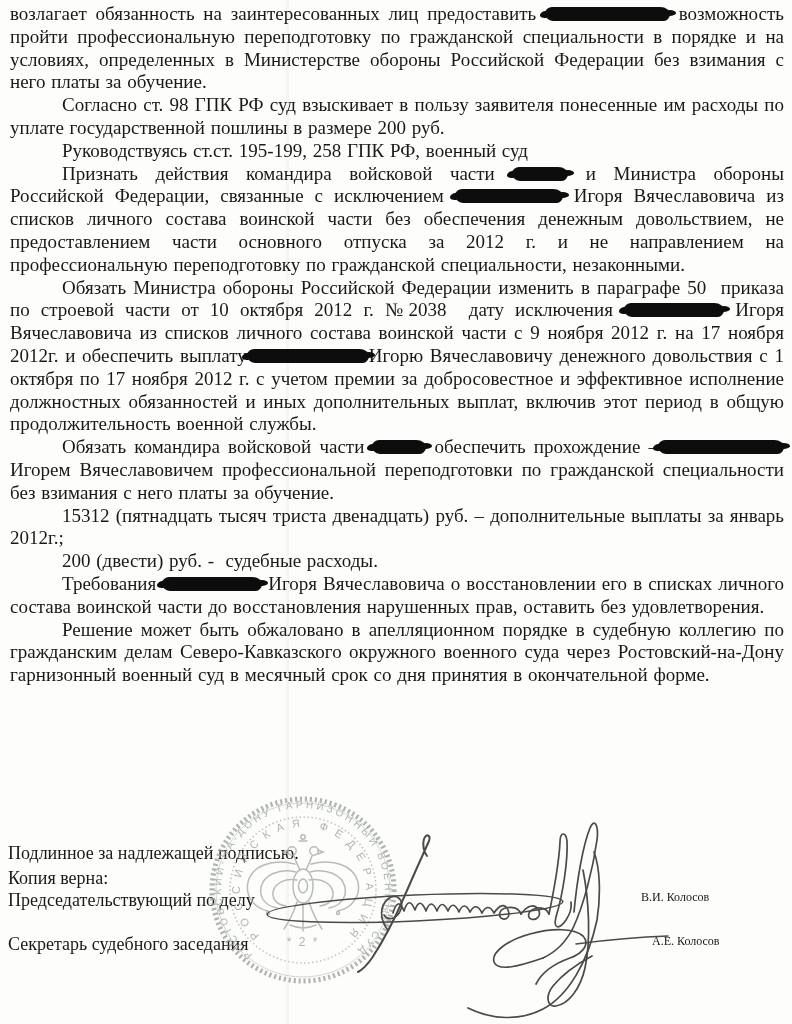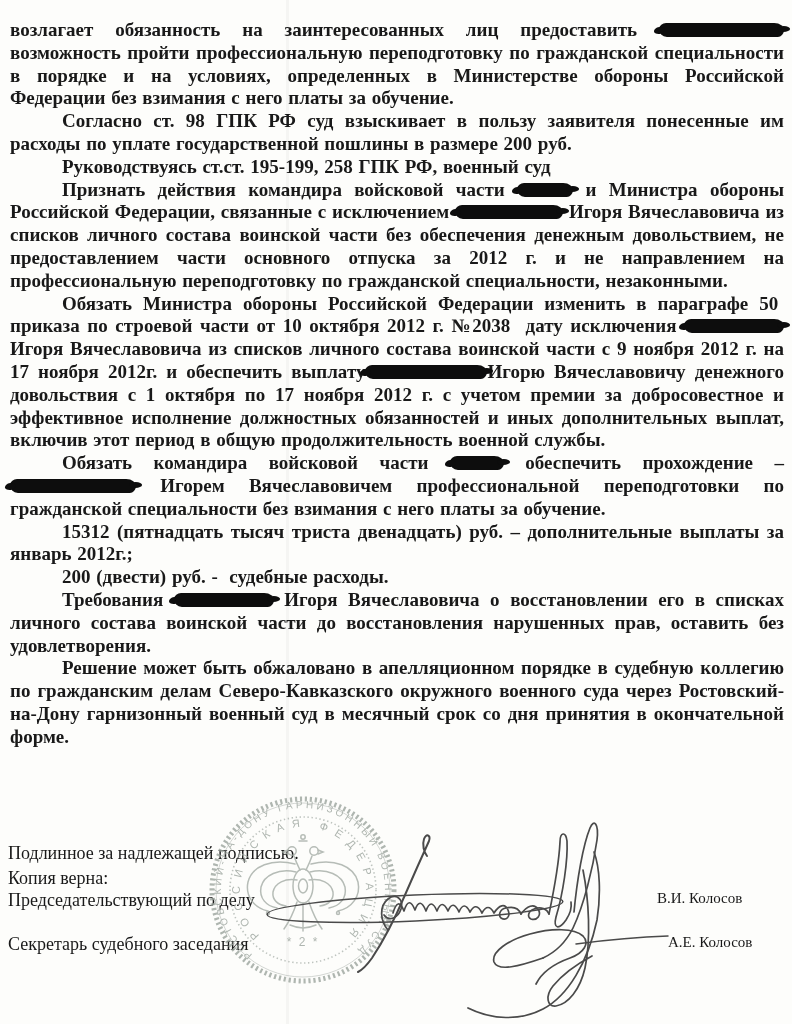--- a/index.html
+++ b/index.html
@@ -6,41 +6,41 @@
   .page {
     position:relative; width:792px; height:1024px; margin:0 auto;
     background:#fdfdfb; overflow:hidden;
     font-family:"Liberation Serif", serif; color:#191919;
   }
   .crease {
     position:absolute; left:286px; top:0; width:3px; height:100%;
     background:rgba(40,40,40,0.04); pointer-events:none;
   }
   .textblock {
-    position:absolute; left:10px; top:19px; width:774px;
-    font-size:19px; line-height:22.8px;font-weight:bold;
+    position:absolute; left:10px; top:3px; width:774px;
+    font-size:19px; line-height:22.8px;
   }
   .para { margin:0; text-align:justify; text-indent:52px; word-spacing:1px; }
   .para.cont { text-indent:0; }
   .para.heading { text-align:center; text-indent:0; word-spacing:4px; }
   .redact {
     display:inline-block; height:14px; background:#0d0d0d;
     border-radius:7px 11px 6px 9px / 6px 8px 7px 9px;
     vertical-align:-1px; position:relative; transform:skewX(-4deg);
   }
   .redact::before {
     content:""; position:absolute; left:-5px; top:4px; width:11px; height:7px;
     background:#0d0d0d; border-radius:50%; transform:rotate(-10deg);
   }
   .redact::after {
     content:""; position:absolute; right:-6px; top:3px; width:13px; height:6px;
     background:#0d0d0d; border-radius:50%;
   }
   .fline { position:absolute; left:8px; font-size:18px; white-space:nowrap; }
-  .fname { position:absolute; font-size:15px; white-space:nowrap;margin-left:16px; }
+  .fname { position:absolute; font-size:12px; white-space:nowrap; }
   .overlay { position:absolute; left:0; top:0; pointer-events:none; }
   .seal text {
     font-family:"Liberation Sans", sans-serif; fill:#99a29b;
   }
   .seal .ring { stroke:#9aa39c; fill:none; }
   .seal .emblem { stroke:#a3aba4; fill:none; stroke-width:1.5; stroke-linecap:round; }
   .sig path, .sig ellipse { stroke:#4a4a4a; fill:none; stroke-linecap:round; stroke-linejoin:round; }
 </style>
 </head>
 <body>

